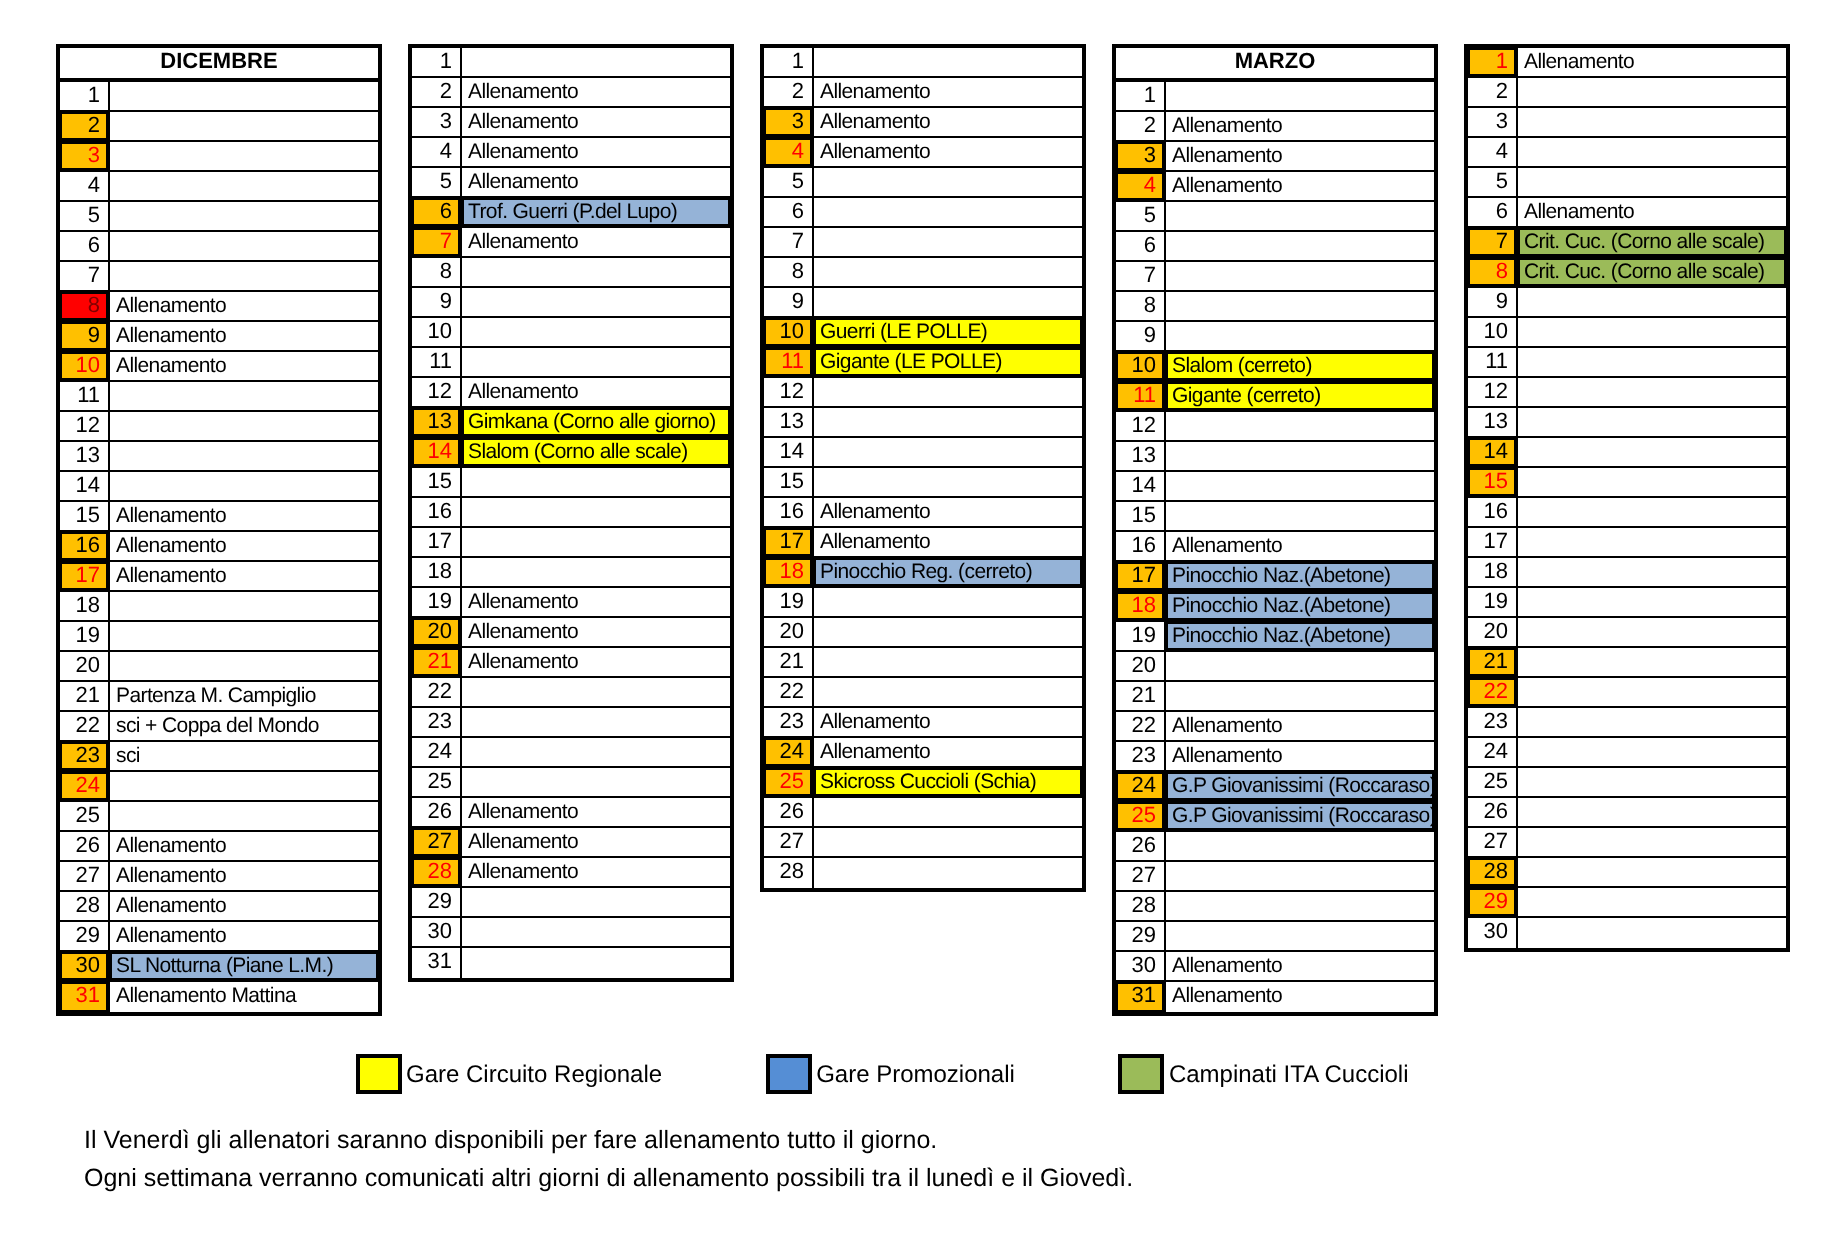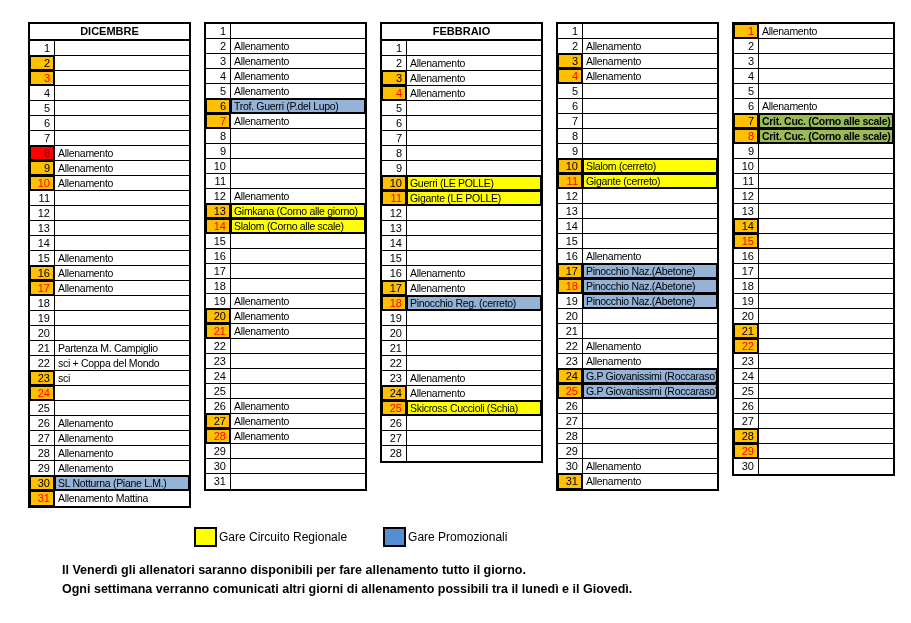--- a/index.html
+++ b/index.html
@@ -10,26 +10,26 @@
   .mh{height:15px;line-height:15px;text-align:center;font-weight:bold;font-size:11px;border-bottom:2px solid #000;}
   .row{display:flex;height:15px;box-sizing:border-box;border-bottom:1px solid #000;}
   .row.last{border-bottom:none;}
   .num{width:25px;flex:0 0 25px;box-sizing:border-box;border-right:1px solid #000;font-size:11px;line-height:14px;text-align:right;padding-right:4px;}
   .evt{flex:1;min-width:0;font-size:10.5px;letter-spacing:-0.3px;line-height:14px;padding-left:3px;white-space:nowrap;overflow:hidden;}
   .num.sat{background:var(--weekend);box-shadow:inset 0 0 0 1px #000;}
   .num.sun{background:var(--weekend);color:var(--sunnum);box-shadow:inset 0 0 0 1px #000;}
   .num.hol{background:var(--holiday);color:var(--holnum);box-shadow:inset 0 0 0 1px #000;}
   .evt.ev-yellow{background:var(--evyellow);box-shadow:inset 0 0 0 1px #000;}
   .evt.ev-blue{background:var(--evblue);box-shadow:inset 0 0 0 1px #000;}
-  .evt.ev-green{background:var(--evgreen);box-shadow:inset 0 0 0 1px #000;font-weight:bold;}
-  .legend{position:absolute;left:194px;top:527px;display:flex;gap:36px;}
+  .evt.ev-green{background:var(--evgreen);box-shadow:inset 0 0 0 1px #000;}
+  .legend{position:absolute;left:178px;top:527px;display:flex;gap:52px;}
   .legend-item{display:flex;align-items:center;}
   .swatch{width:23px;height:20px;border:2px solid #000;box-sizing:border-box;}
   .legend-label{font-size:12px;line-height:20px;margin-left:2px;}
-  .notes{position:absolute;left:42px;top:561px;font-size:12.5px;font-weight:bold;line-height:19px;margin-left:20px;}
+  .notes{position:absolute;left:42px;top:561px;font-size:12.5px;font-weight:normal;line-height:19px;}
 </style>
 </head>
 <body style="--weekend: #FFC000; --holiday: #FF0000; --sunnum: #FF0000; --holnum: #7F0000; --evyellow: #FFFF00; --evblue: #95B3D7; --evgreen: #9BBB59;">
 
 <div class="calendar">
     <div class="month">
       <div class="minner">
         <div class="mh">DICEMBRE</div>
         <div class="row">
           <div class="num">1</div>
@@ -280,21 +280,20 @@
           <div class="evt"></div>
         </div>
         <div class="row last">
           <div class="num">31</div>
           <div class="evt"></div>
         </div>
       </div>
     </div>
     <div class="month">
       <div class="minner">
-        <div class="mh">FEBBRAIO</div>
         <div class="row">
           <div class="num">1</div>
           <div class="evt"></div>
         </div>
         <div class="row">
           <div class="num">2</div>
           <div class="evt">Allenamento</div>
         </div>
         <div class="row">
           <div class="num sat">3</div>
@@ -397,20 +396,21 @@
           <div class="evt"></div>
         </div>
         <div class="row last">
           <div class="num">28</div>
           <div class="evt"></div>
         </div>
       </div>
     </div>
     <div class="month">
       <div class="minner">
+        <div class="mh">MARZO</div>
         <div class="row">
           <div class="num">1</div>
           <div class="evt"></div>
         </div>
         <div class="row">
           <div class="num">2</div>
           <div class="evt">Allenamento</div>
         </div>
         <div class="row">
           <div class="num sat">3</div>
@@ -657,19 +657,23 @@
   </div>
 
 <div class="legend">
     <div class="legend-item">
       <div class="swatch" style="background: rgb(255, 255, 0);"></div>
       <div class="legend-label">Gare Circuito Regionale</div>
     </div>
     <div class="legend-item">
       <div class="swatch" style="background: rgb(85, 142, 213);"></div>
       <div class="legend-label">Gare Promozionali</div>
+    </div>
+    <div class="legend-item">
+      <div class="swatch" style="background: rgb(155, 187, 89);"></div>
+      <div class="legend-label">Campinati ITA Cuccioli</div>
     </div>
   </div>
 
 <div class="notes">
   <div>Il Venerdì gli allenatori saranno disponibili per fare allenamento tutto il giorno.</div>
   <div>Ogni settimana verranno comunicati altri giorni di allenamento possibili tra il lunedì e il Giovedì.</div>
 </div>
 
 </body></html>

